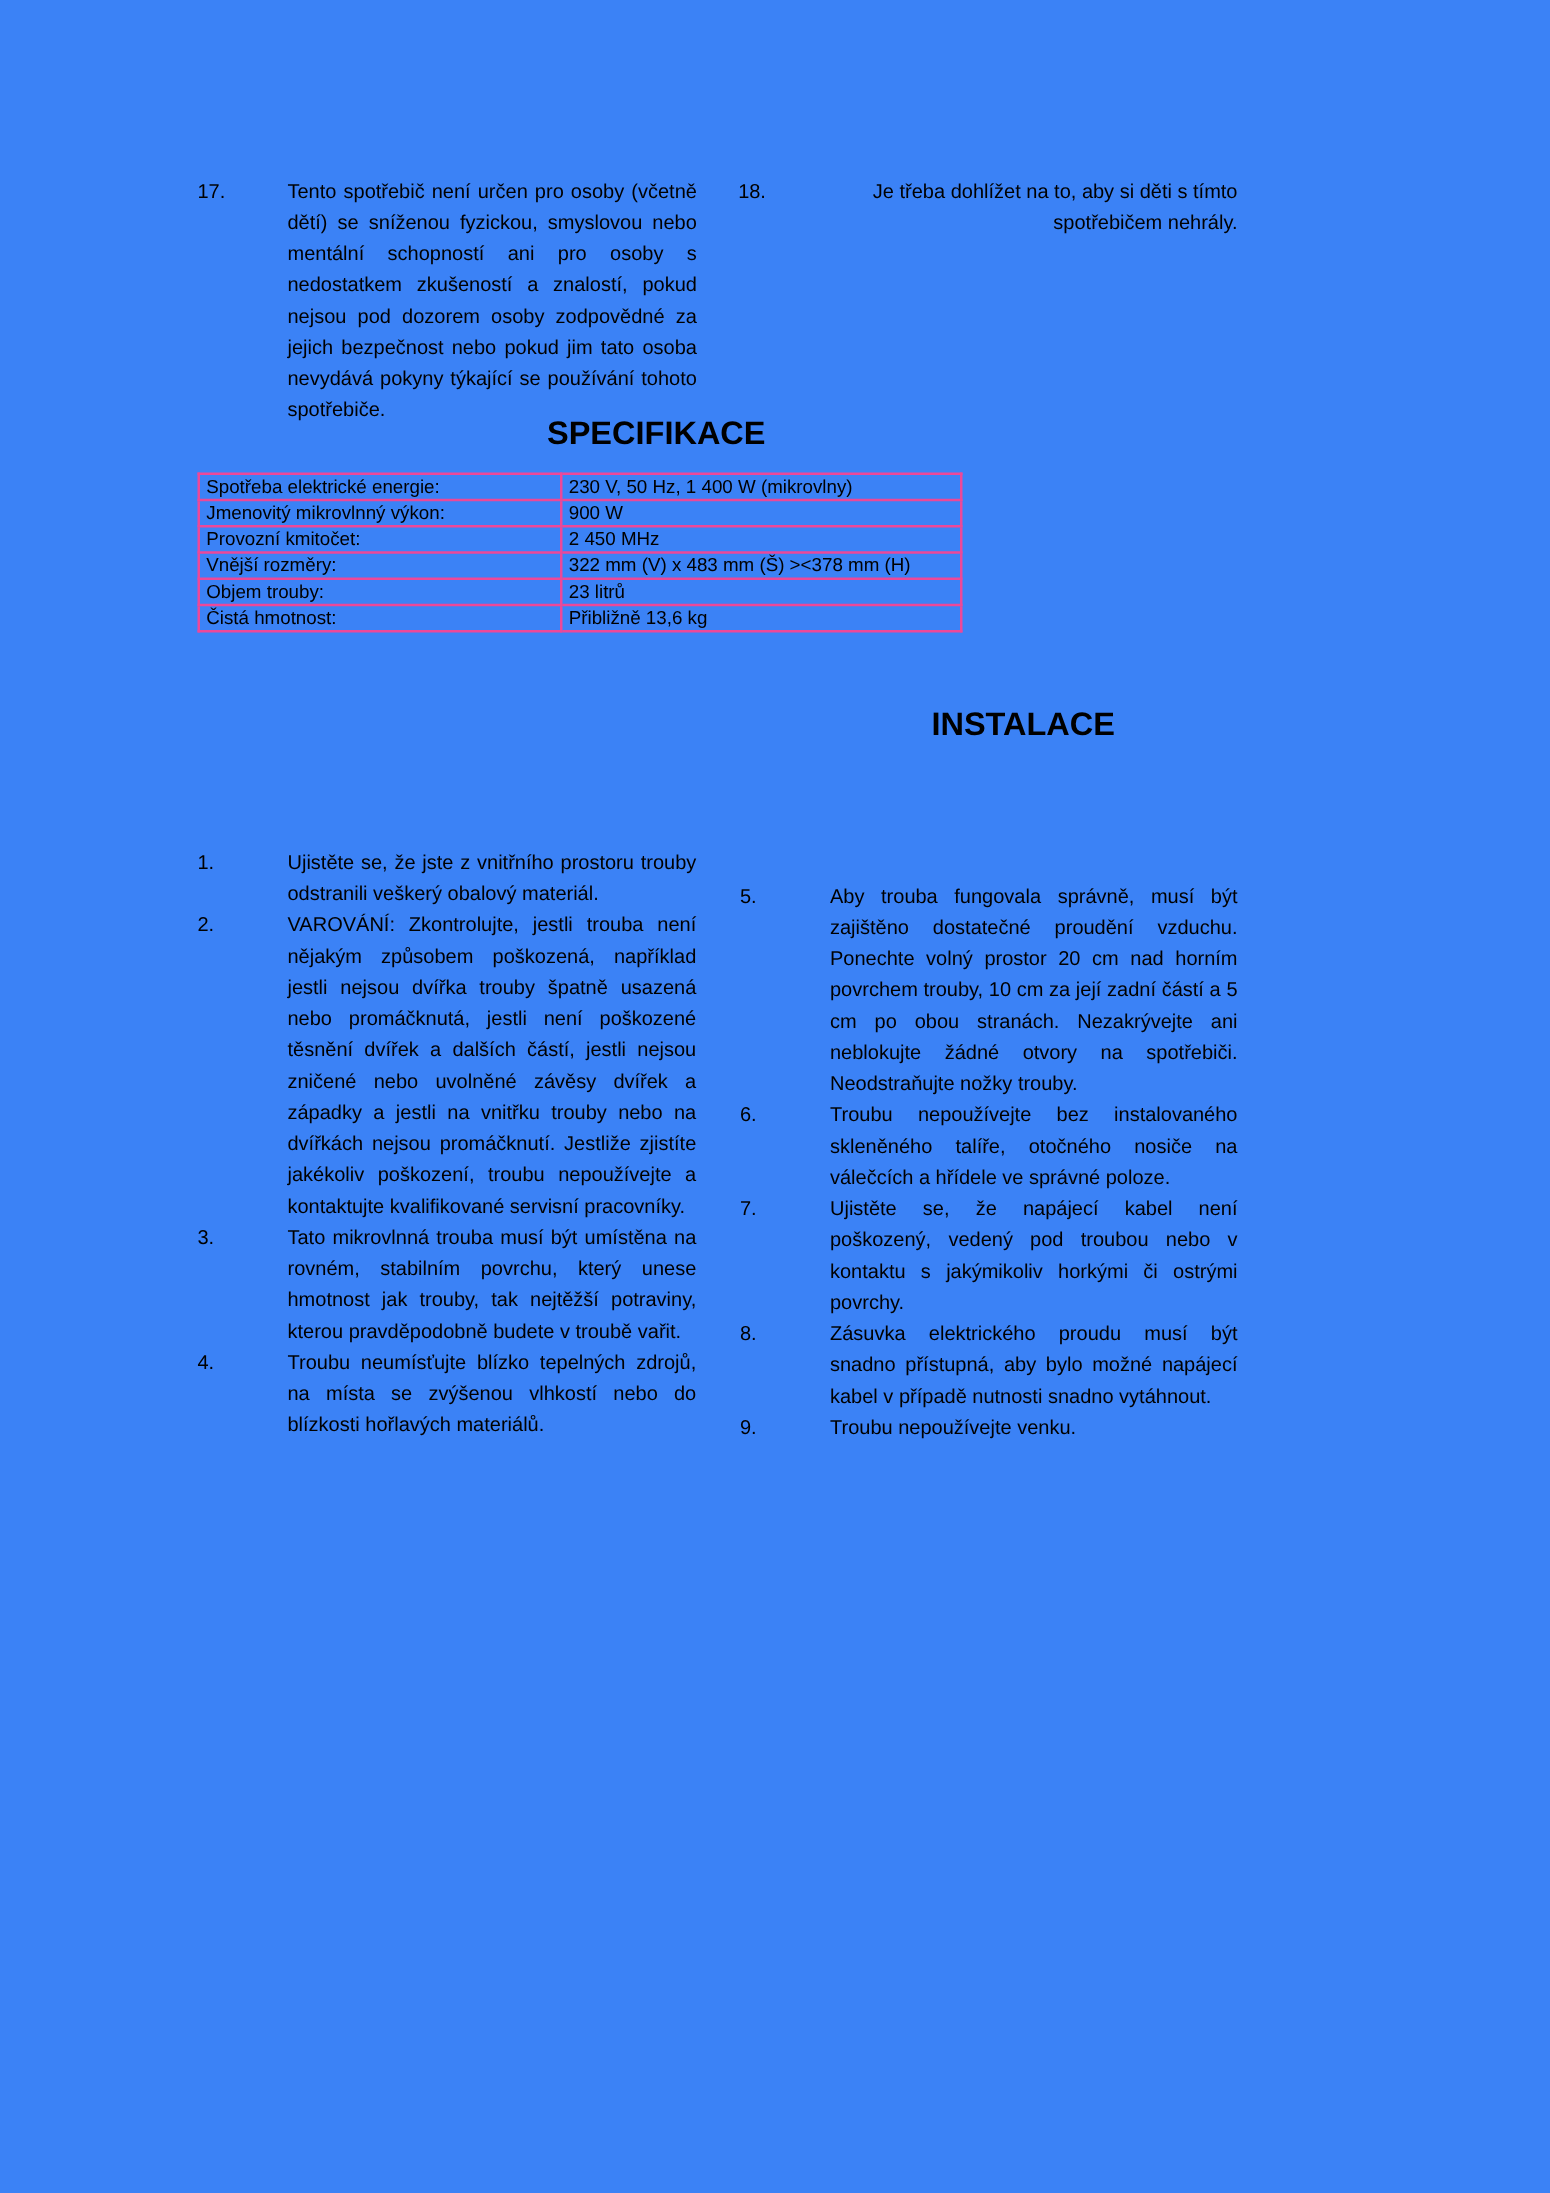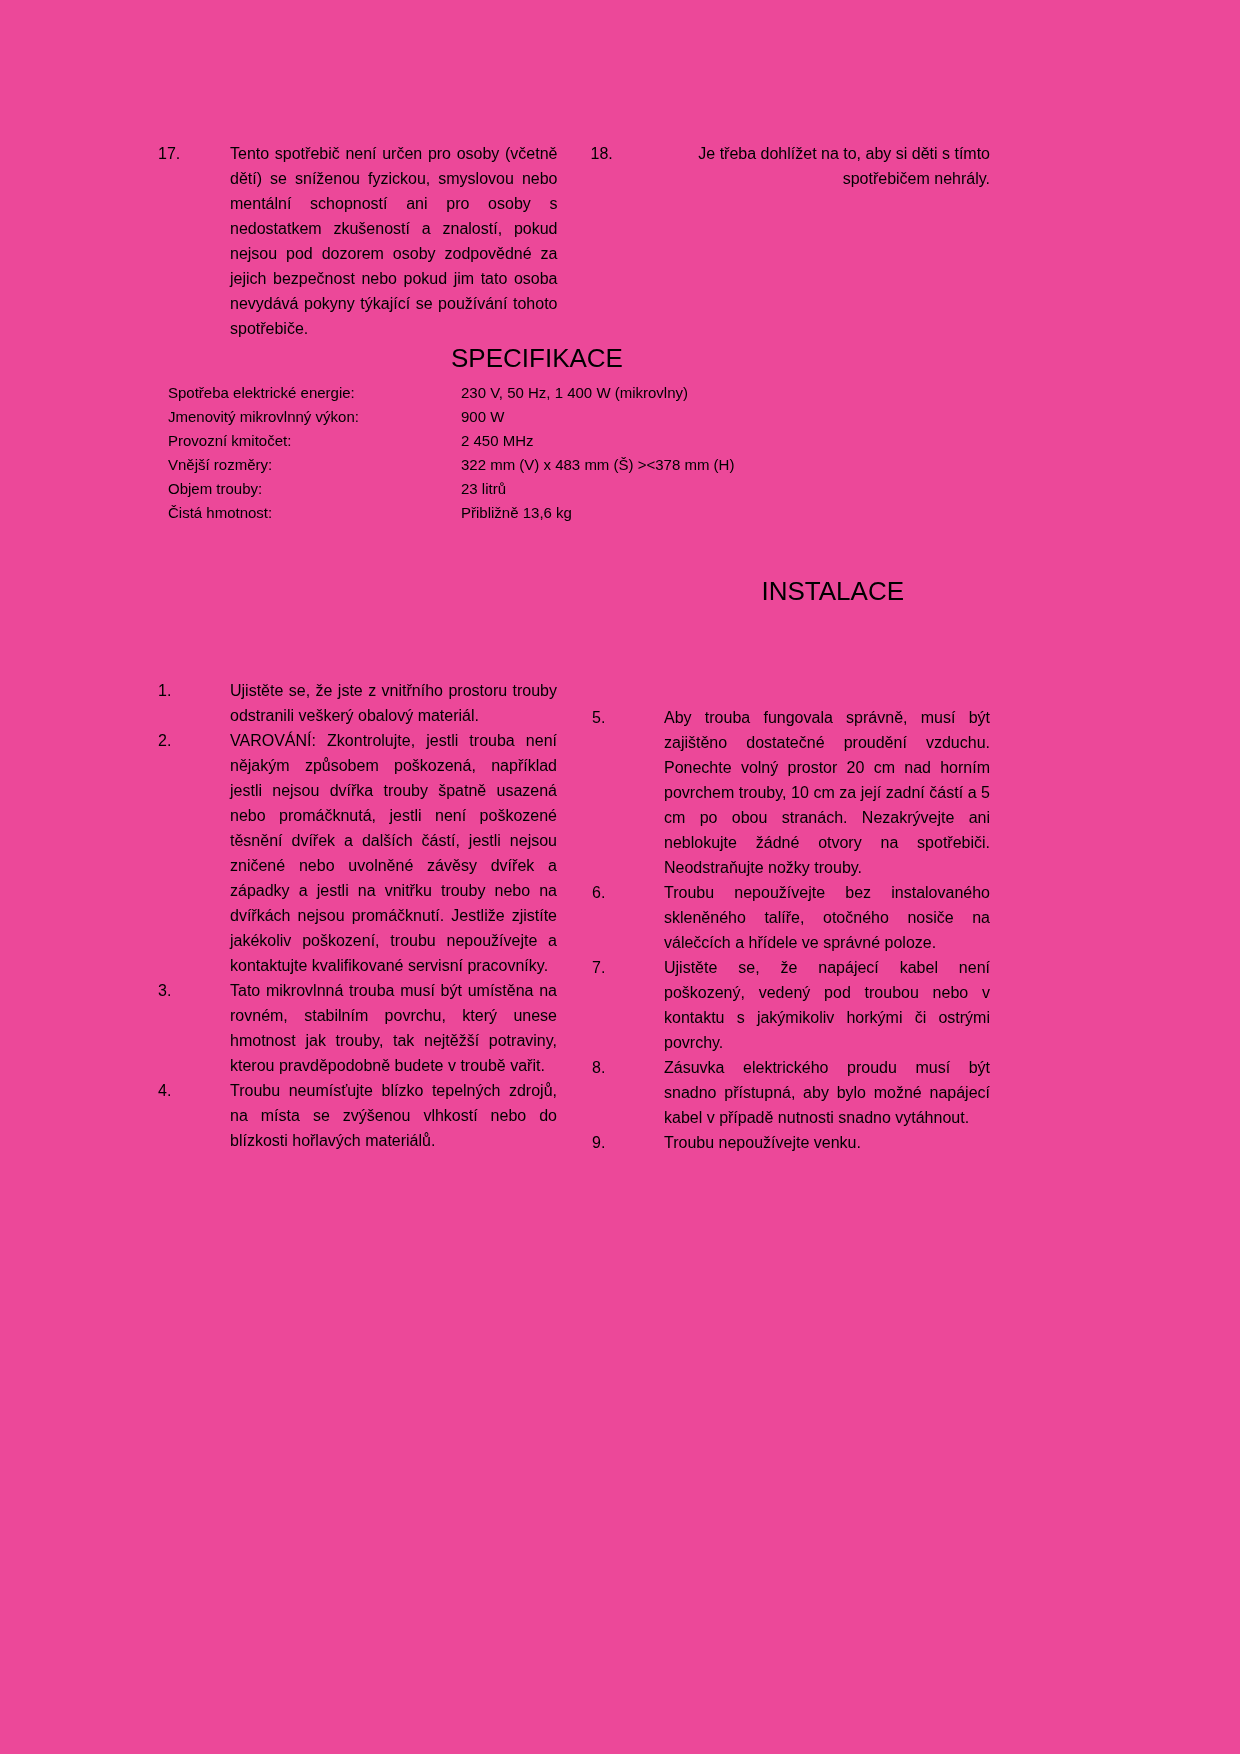--- a/index.html
+++ b/index.html
@@ -4,21 +4,21 @@
 <style>
   html, body {
     margin: 0;
     padding: 0;
     background: #ffffff;
   }
   .page {
     position: relative;
     width: 1240px;
     height: 1754px;
-    background: #ec4899;
+    background: #3b82f6;
     color: #000000;
     font-family: "Liberation Sans", "DejaVu Sans", sans-serif;
     font-size: 16px;
     line-height: 25px;
     overflow: hidden;
   }
   
   .top-cols {
     position: absolute;
     top: 141px;
@@ -38,39 +38,39 @@
     text-align: justify;
     margin-left: 32px;
   }
   .li-txt.no-justify { text-align: right; }
   
   .heading {
     position: absolute;
     left: 158px;
     width: 734px;
     text-align: center;
-    font-weight: normal;
+    font-weight: bold;
     font-size: 26px;
     line-height: 28px;
-    margin: 12px;
+    margin: 0;
   }
   .spec-heading { top: 332px; }
   .install-heading { top: 565px; text-align: right; }
   
   .spec-table {
     position: absolute;
     top: 378px;
     left: 158px;
     width: 612px;
     border-collapse: collapse;
     border: 2px solid #000000;
     font-size: 15px;
   }
   .spec-table td {
-    border: 5px solid #ec4899;
+    border: 2px solid #ec4899;
     height: 19px;
     padding: 0 5px;
     line-height: 19px;
     white-space: nowrap;
     overflow: hidden;
   }
   .spec-table td.spec-label { width: 278px; }
   
   .install-left {
     position: absolute;

